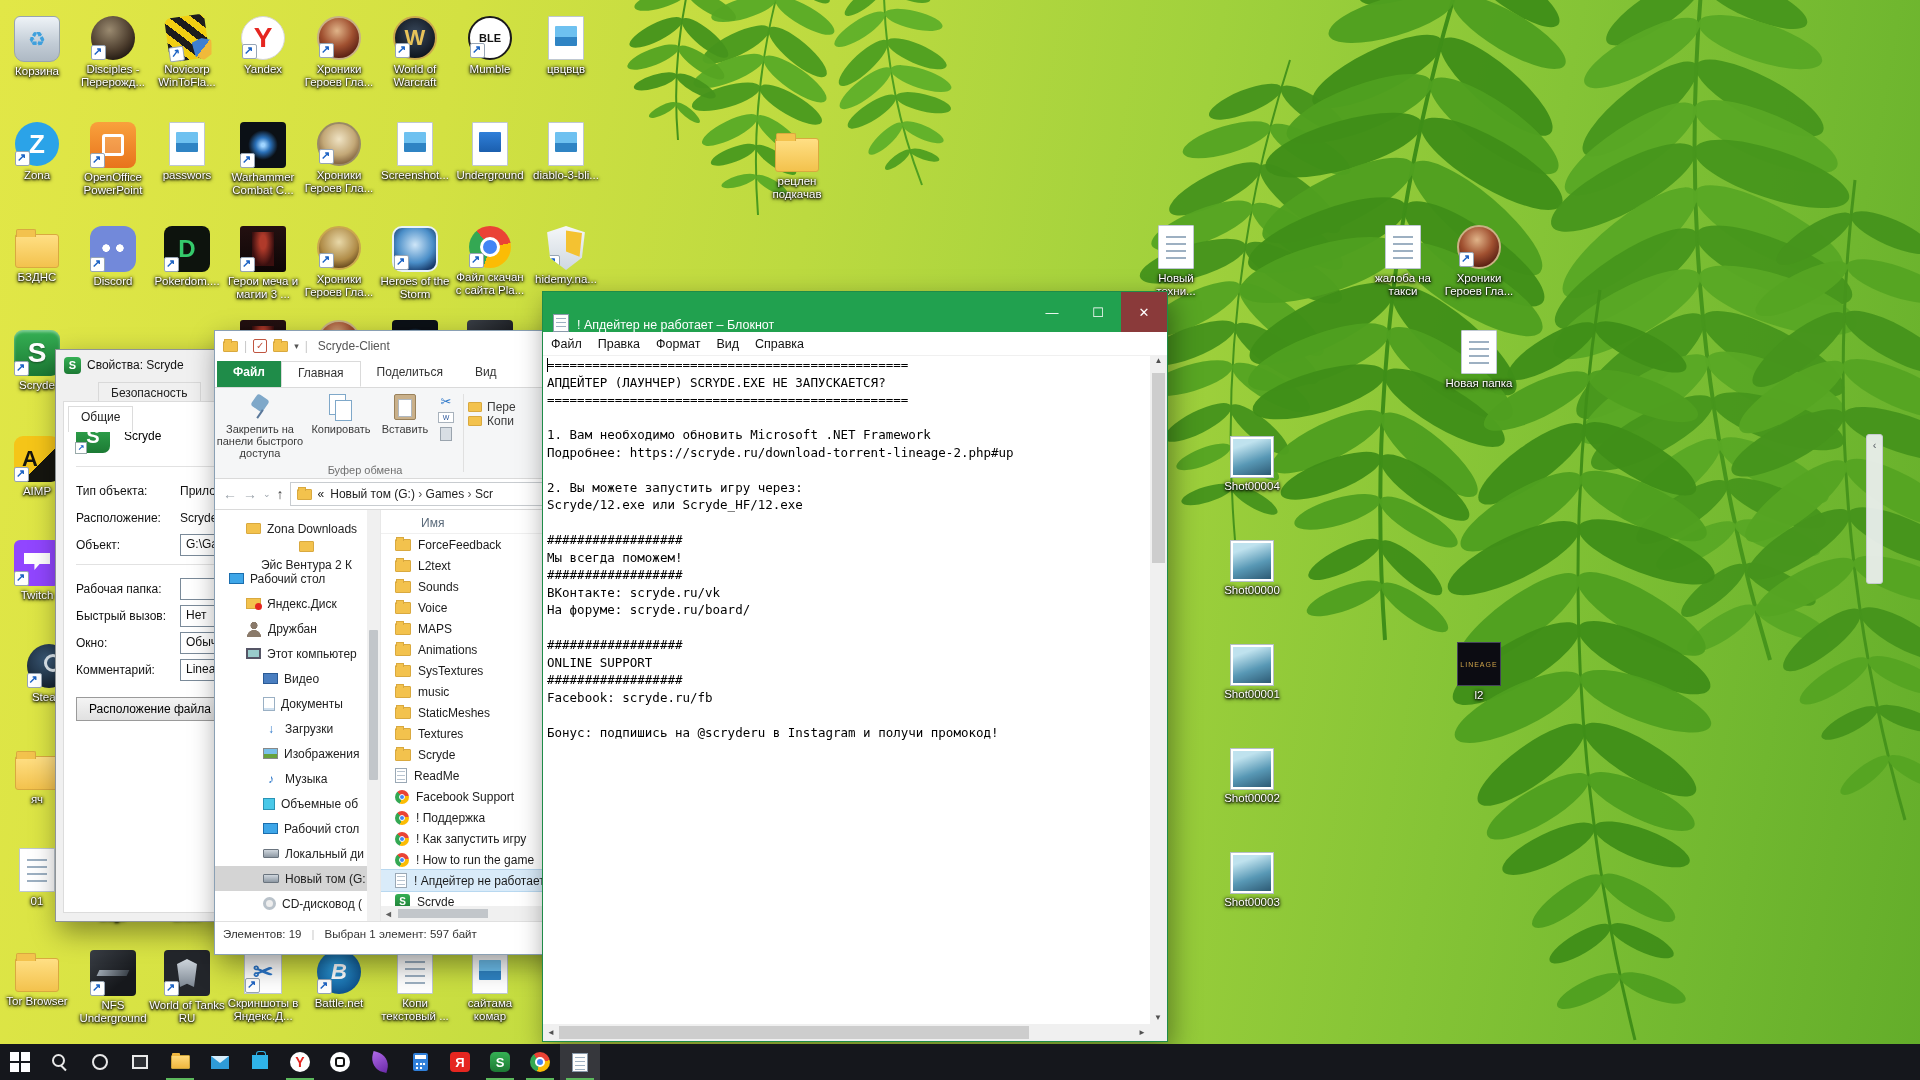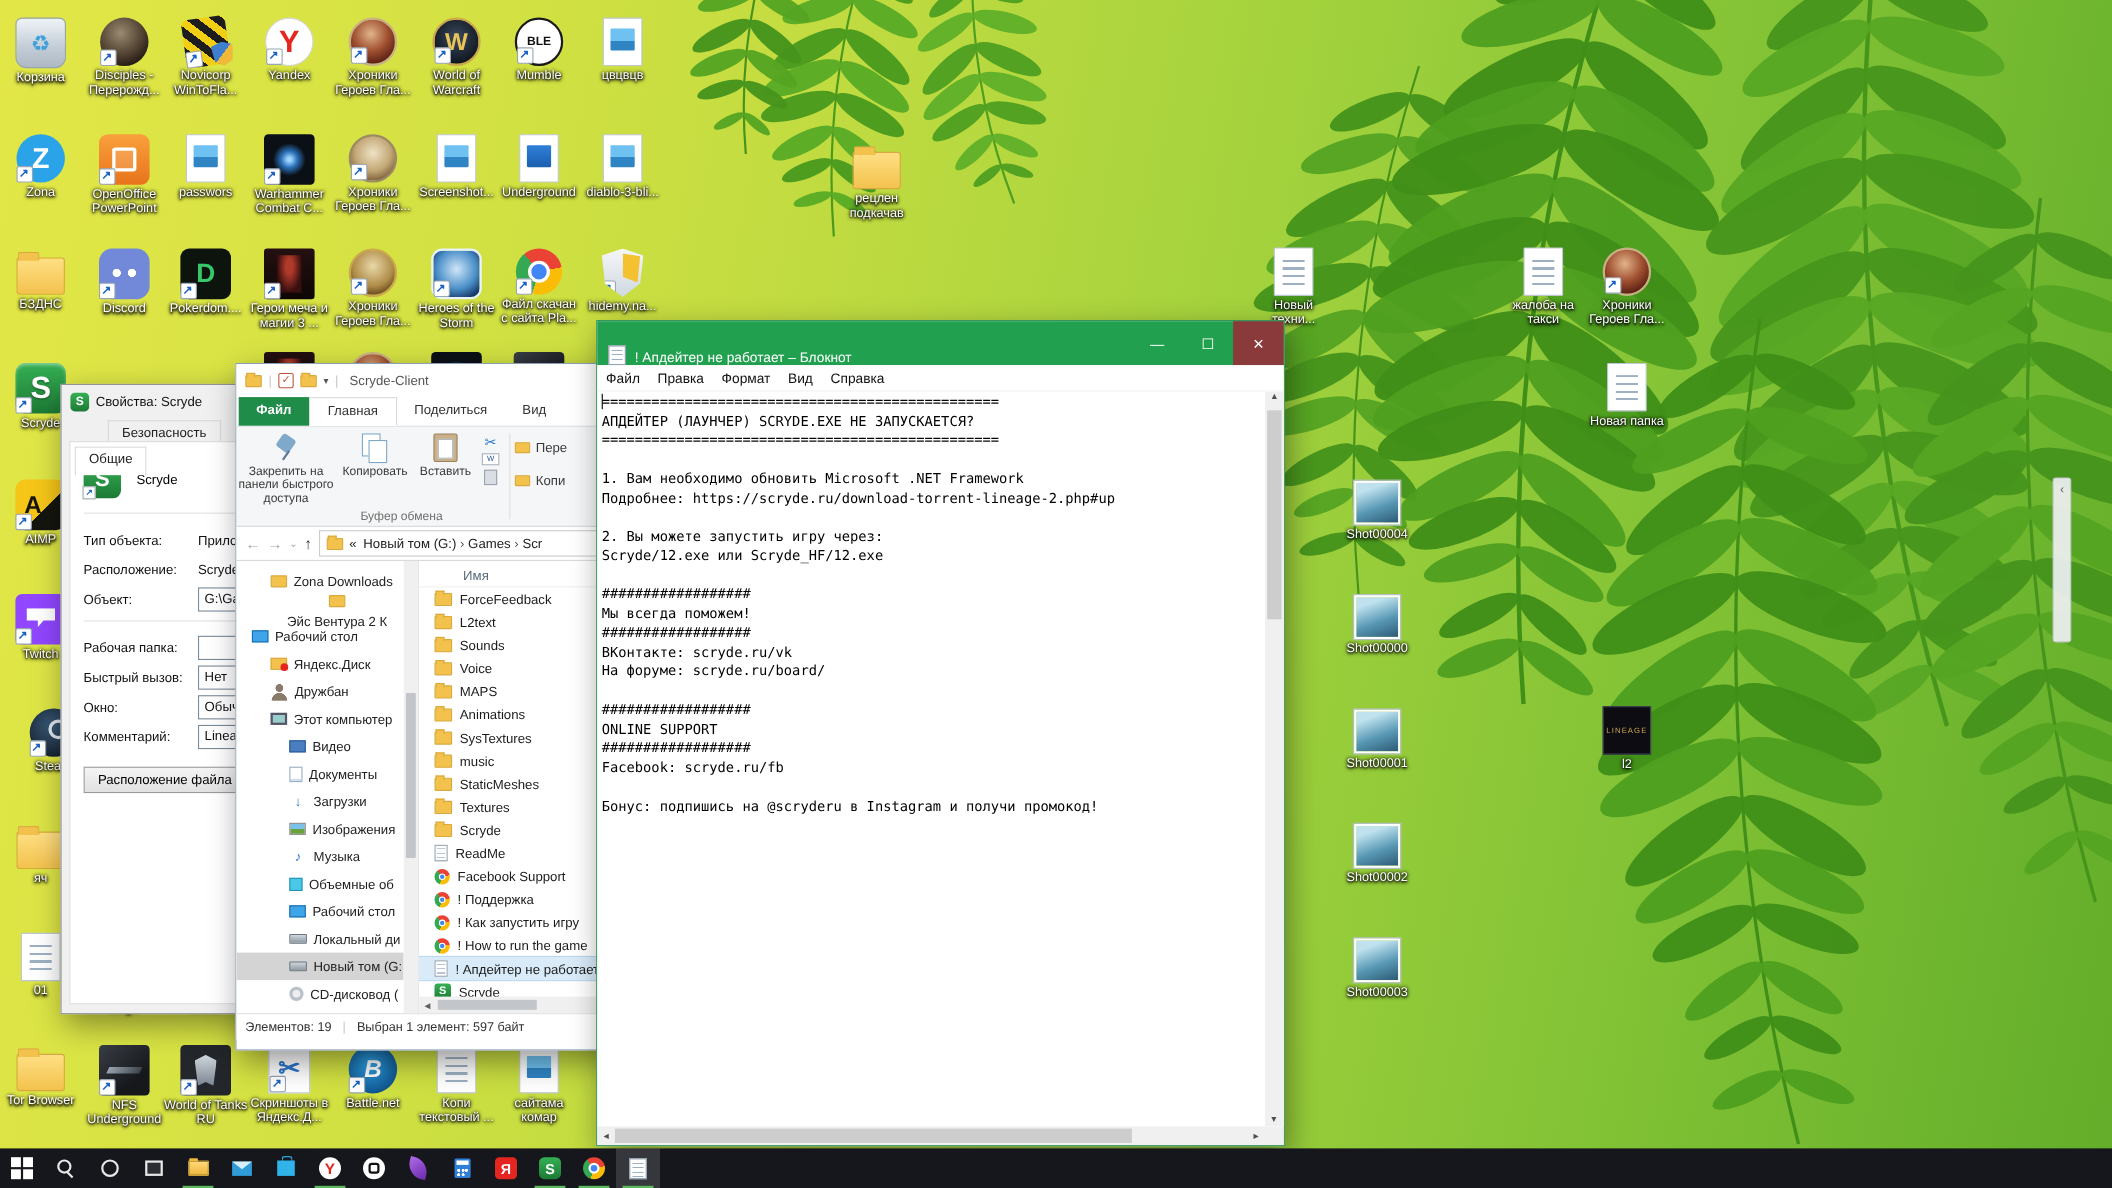--- a/index.html
+++ b/index.html
@@ -110,21 +110,21 @@
 .copy-ico{width:24px;height:26px;position:relative}
 .copy-ico::before,.copy-ico::after{content:"";position:absolute;width:15px;height:19px;background:#fff;border:1px solid #7fa8c9}
 .copy-ico::before{left:0;top:0}.copy-ico::after{left:6px;top:6px}
 .paste-ico{width:22px;height:26px;background:#c9b08a;border:1px solid #9a825c;border-radius:2px;position:relative}
 .paste-ico::after{content:"";position:absolute;left:3px;top:4px;right:3px;bottom:2px;background:#fff;border:1px solid #b0b8c0}
 .rb-minis{display:flex;flex-direction:column;justify-content:flex-start;padding-top:7px;gap:4px;width:26px;align-items:center}
 .mini-sc{color:#2b76c9;font-size:13px;line-height:13px}
 .mini-w{width:16px;height:11px;border:1px solid #a8b2bc;font-size:7px;color:#2b579a;text-align:center;line-height:9px;background:#fff}
 .mini-cb{width:12px;height:14px;background:#d8dee4;border:1px solid #9aa4ae}
 .rb-div{width:1px;background:#e0e0e0;margin:6px 4px}
-.rb-small{display:flex;flex-direction:column;gap:16px;padding-top:12px}
+.rb-small{display:flex;flex-direction:column;gap:0;padding-top:12px}
 .rb-small .row{display:flex;align-items:center;gap:5px;color:#3b3b3b}
 .sm-folder{width:14px;height:10px;background:#f3c24d;border:1px solid #d9a93f;border-radius:1px}
 .rb-group{position:absolute;left:70px;bottom:2px;width:160px;text-align:center;color:#707070;font-size:11px}
 .addr{height:31px;display:flex;align-items:center;gap:6px;padding:0 8px;background:#fff;border-bottom:1px solid #dadada}
 .nav-a{color:#9aa2aa;font-size:14px}.nav-a.dark{color:#3b3b3b}
 .addr-box{flex:1;height:24px;border:1px solid #c8ccd0;display:flex;align-items:center;gap:6px;padding:0 6px;white-space:nowrap;overflow:hidden}
 .crumb-sep{color:#555;font-size:12px}
 .ex-main{position:relative;display:flex;height:411px;background:#fff}
 .tree{width:152px;overflow:hidden;padding-top:6px}
 .trow{height:25px;display:flex;align-items:center;gap:6px;white-space:nowrap;color:#222}

